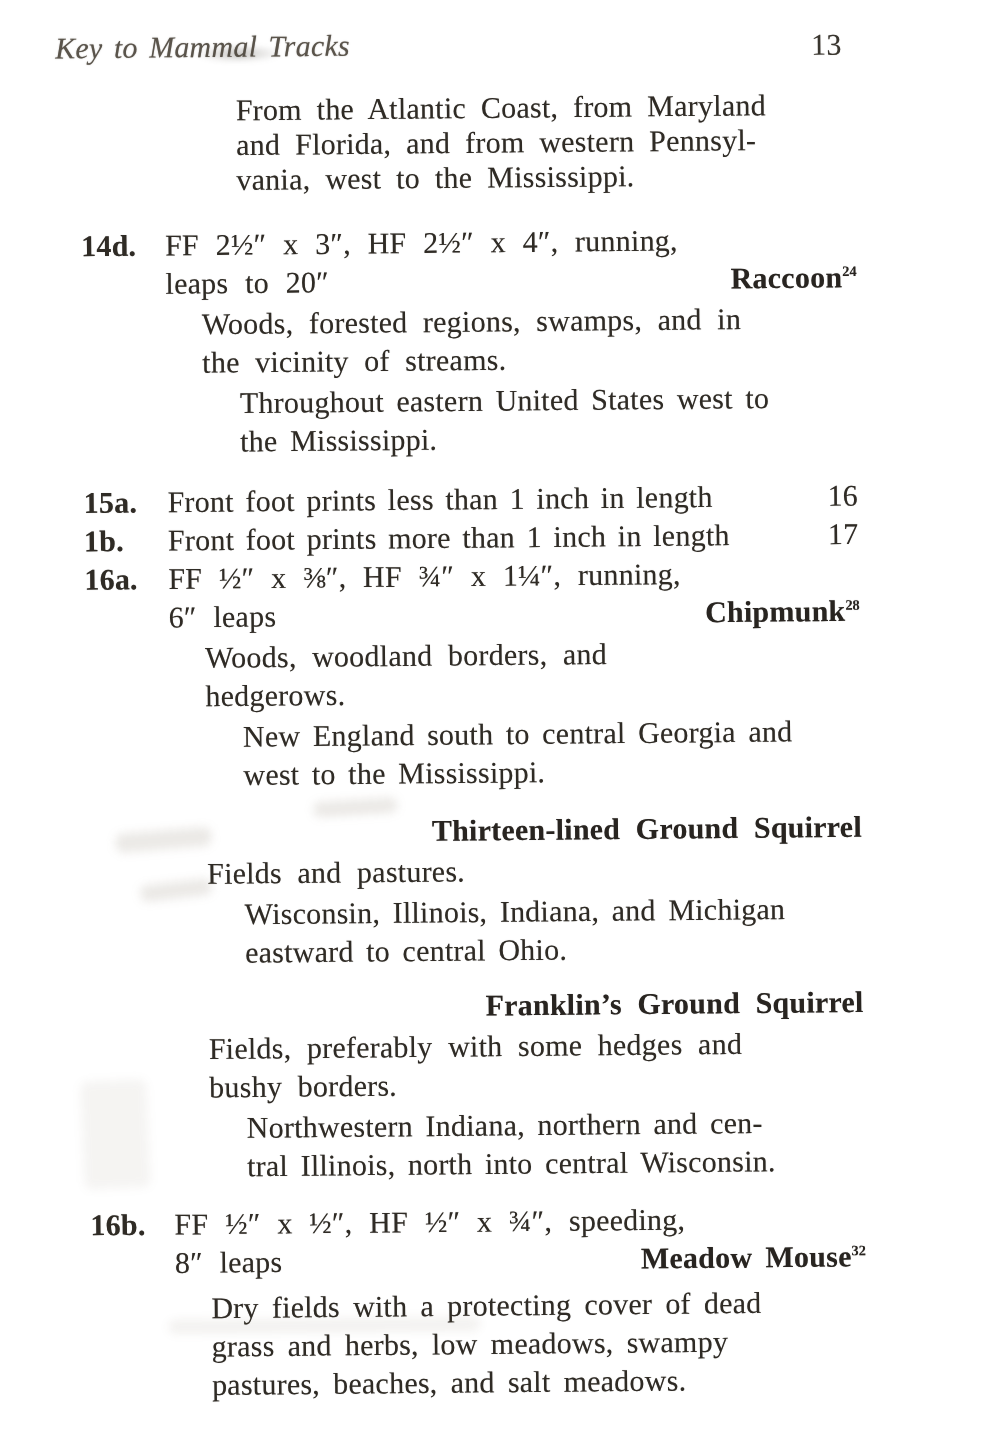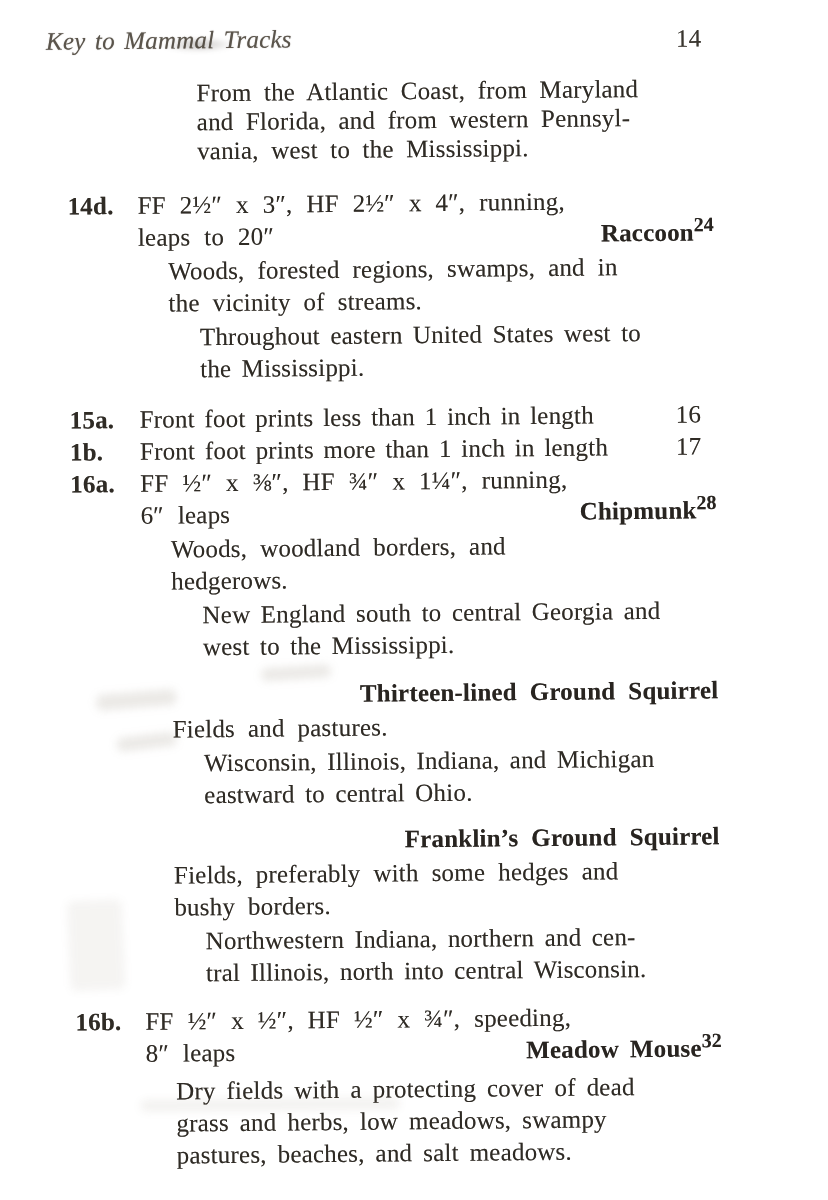--- a/index.html
+++ b/index.html
@@ -36,26 +36,26 @@
   .line { white-space: nowrap; }
 
   .intro { left: 196px; top: 79px; line-height: 29px; word-spacing: 0.24em; }
 
   .entry { left: 0; }
   .elabel { position: absolute; left: 66px; top: 0; word-spacing: normal; font-weight: bold; }
   .ebody  { position: absolute; left: 136px; top: 0; width: 576px; }
   .measure { word-spacing: 0.3em; }
   .species-row { display: flex; justify-content: space-between; word-spacing: 0.3em; }
   .species { font-weight: bold; color: #282420; white-space: nowrap; word-spacing: 0.18em; }
-  .species sup { font-size: 20px; line-height: 0; letter-spacing: 0; }
+  .species sup { font-size: 12px; line-height: 0; letter-spacing: 0; }
   .habitat { margin-left: 30px; margin-top: 2px; word-spacing: 0.26em; }
   .range   { margin-left: 61px; margin-top: 2px; word-spacing: 0.16em; }
 
   .row-entry .ebody { word-spacing: 0.13em; }
-  .ref { position: absolute; left: 536px; }
+  .ref { position: absolute; left: 550px; }
 
   .section { left: 66px; width: 646px; }
   .section-heading { font-weight: bold; color: #282420; text-align: right; word-spacing: 0.26em; }
   .section .habitat { margin-left: 100px; margin-top: 2px; }
   .section .range   { margin-left: 131px; margin-top: 2px; }
 
   .e16b .habitat { margin-top: 6px; word-spacing: 0.18em; }
 
   
   .ink-smudge {
@@ -65,21 +65,21 @@
   }
   .bleed-bar { position: absolute; filter: blur(4px); background: rgba(110,96,78,0.14); border-radius: 6px; }
 </style>
 </head>
 <body>
 
 <div class="page">
   <div class="sheet">
 
     <div class="header-title txt">Key to Mammal Tracks</div>
-    <div class="page-number txt">14</div>
+    <div class="page-number txt">13</div>
     <div class="ink-smudge"></div>
 
     <div class="blk intro txt">
       <div class="line">From the Atlantic Coast, from Maryland</div>
       <div class="line">and Florida, and from western Pennsyl-</div>
       <div class="line">vania, west to the Mississippi.</div>
     </div>
 
     <div class="blk entry txt" style="top:190px;">
       <div class="elabel">14d.</div>

